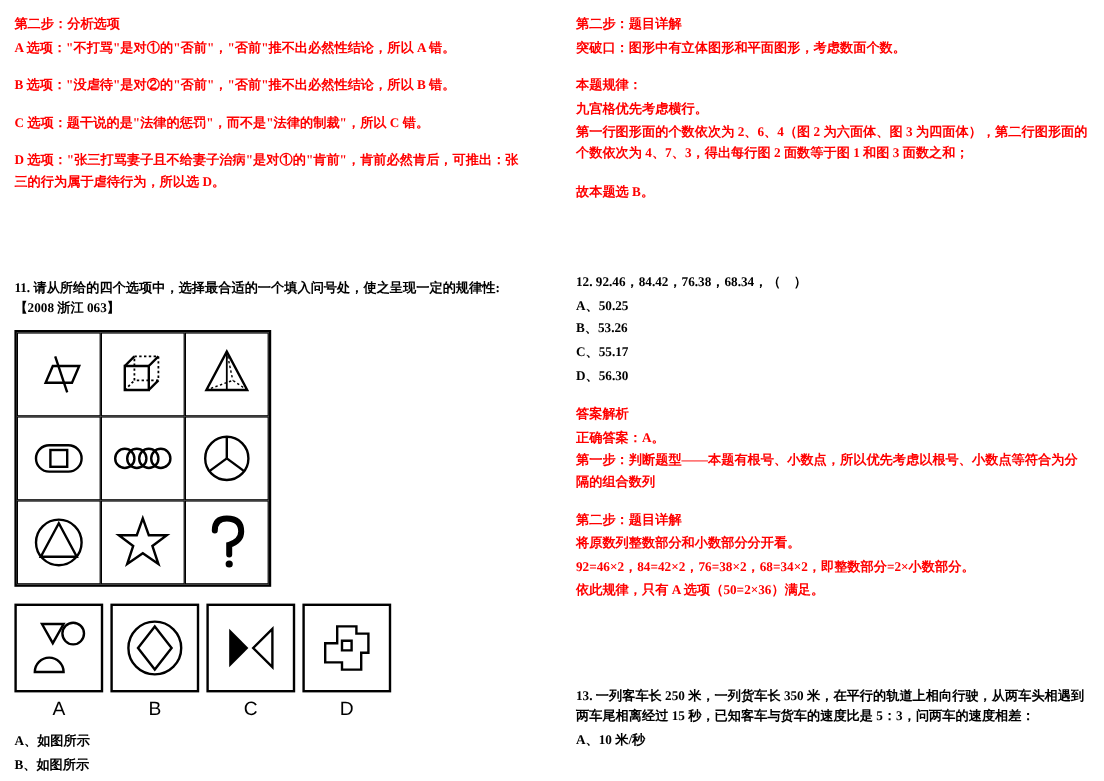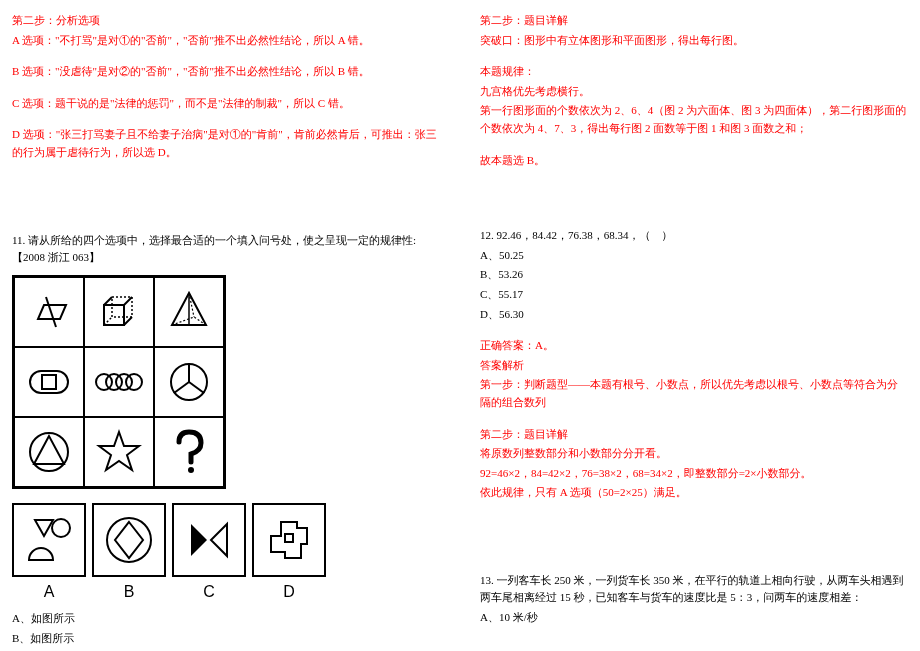--- a/index.html
+++ b/index.html
@@ -16,21 +16,21 @@
   .page {
     display: flex;
     gap: 40px;
   }
   .col {
     flex: 1;
     min-width: 0;
   }
   .red { color: #ff0000; }
   .black { color: #000; }
-  p { margin: 0 0 2px 0; }
+  p { margin: 0 0 2px 0; font-weight: bold; }
   .spacer { height: 12px; }
   .big-spacer { height: 28px; }
 
   
   .grid3 {
     display: grid;
     grid-template-columns: repeat(3, 70px);
     grid-template-rows: repeat(3, 70px);
     border: 2px solid #000;
     width: 210px;
@@ -191,45 +191,45 @@
       <div class="opt-label">D</div>
     </div>
 
     <p class="black">A、如图所示</p>
     <p class="black">B、如图所示</p>
 
   </div>
 
   <div class="col">
     <p class="red">第二步：题目详解</p>
-    <p class="red">突破口：图形中有立体图形和平面图形，得出每行图。</p>
+    <p class="red">突破口：图形中有立体图形和平面图形，考虑数面个数。</p>
     <div class="spacer"></div>
     <p class="red">本题规律：</p>
     <p class="red">九宫格优先考虑横行。</p>
     <p class="red">第一行图形面的个数依次为 2、6、4（图 2 为六面体、图 3 为四面体），第二行图形面的个数依次为 4、7、3，得出每行图 2 面数等于图 1 和图 3 面数之和；</p>
     <div class="spacer"></div>
     <p class="red">故本题选 B。</p>
 
     <div class="big-spacer"></div>
     <div class="big-spacer"></div>
 
     <p class="black">12. 92.46，84.42，76.38，68.34，（　）</p>
     <p class="black">A、50.25</p>
     <p class="black">B、53.26</p>
     <p class="black">C、55.17</p>
     <p class="black">D、56.30</p>
     <div class="spacer"></div>
+    <p class="red">答案解析</p>
     <p class="red">正确答案：A。</p>
-    <p class="red">答案解析</p>
     <p class="red">第一步：判断题型——本题有根号、小数点，所以优先考虑以根号、小数点等符合为分隔的组合数列</p>
     <div class="spacer"></div>
     <p class="red">第二步：题目详解</p>
     <p class="red">将原数列整数部分和小数部分分开看。</p>
     <p class="red">92=46×2，84=42×2，76=38×2，68=34×2，即整数部分=2×小数部分。</p>
-    <p class="red">依此规律，只有 A 选项（50=2×25）满足。</p>
+    <p class="red">依此规律，只有 A 选项（50=2×36）满足。</p>
     <div class="spacer"></div>
 
     <div class="big-spacer"></div>
     <div class="big-spacer"></div>
 
     <p class="black">13. 一列客车长 250 米，一列货车长 350 米，在平行的轨道上相向行驶，从两车头相遇到两车尾相离经过 15 秒，已知客车与货车的速度比是 5：3，问两车的速度相差：</p>
     <p class="black">A、10 米/秒</p>
 
   </div>
 </div>

